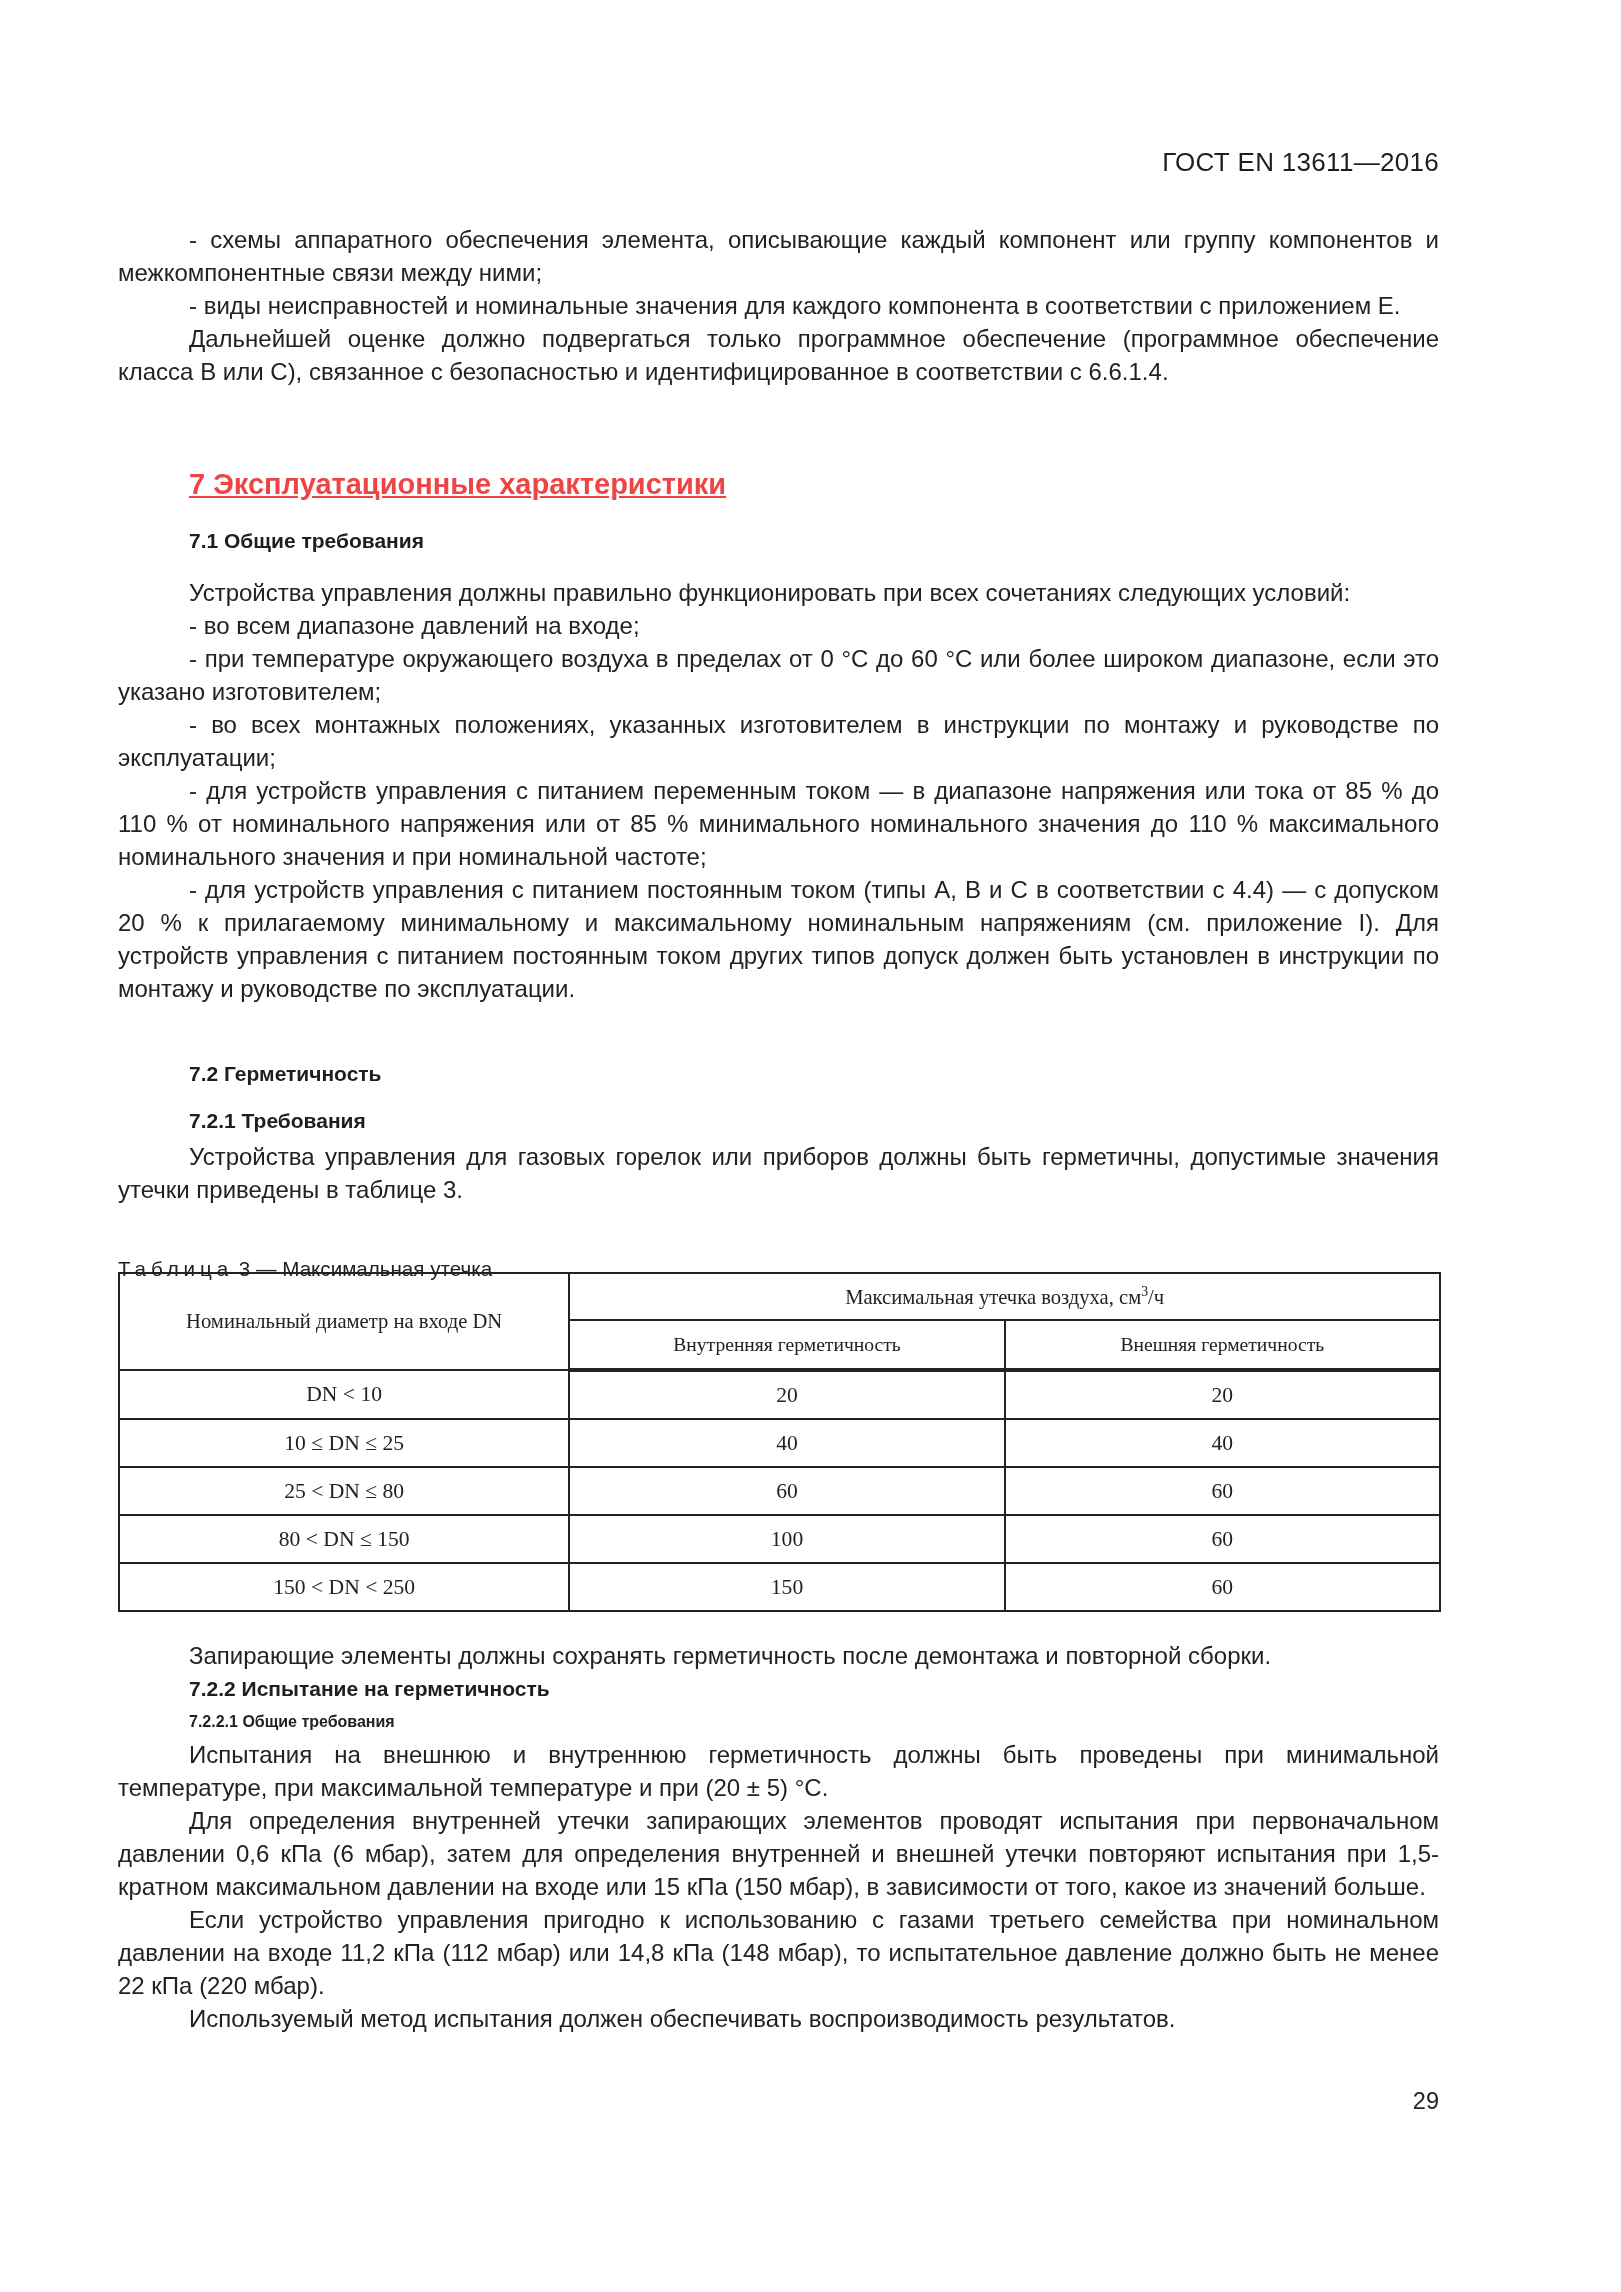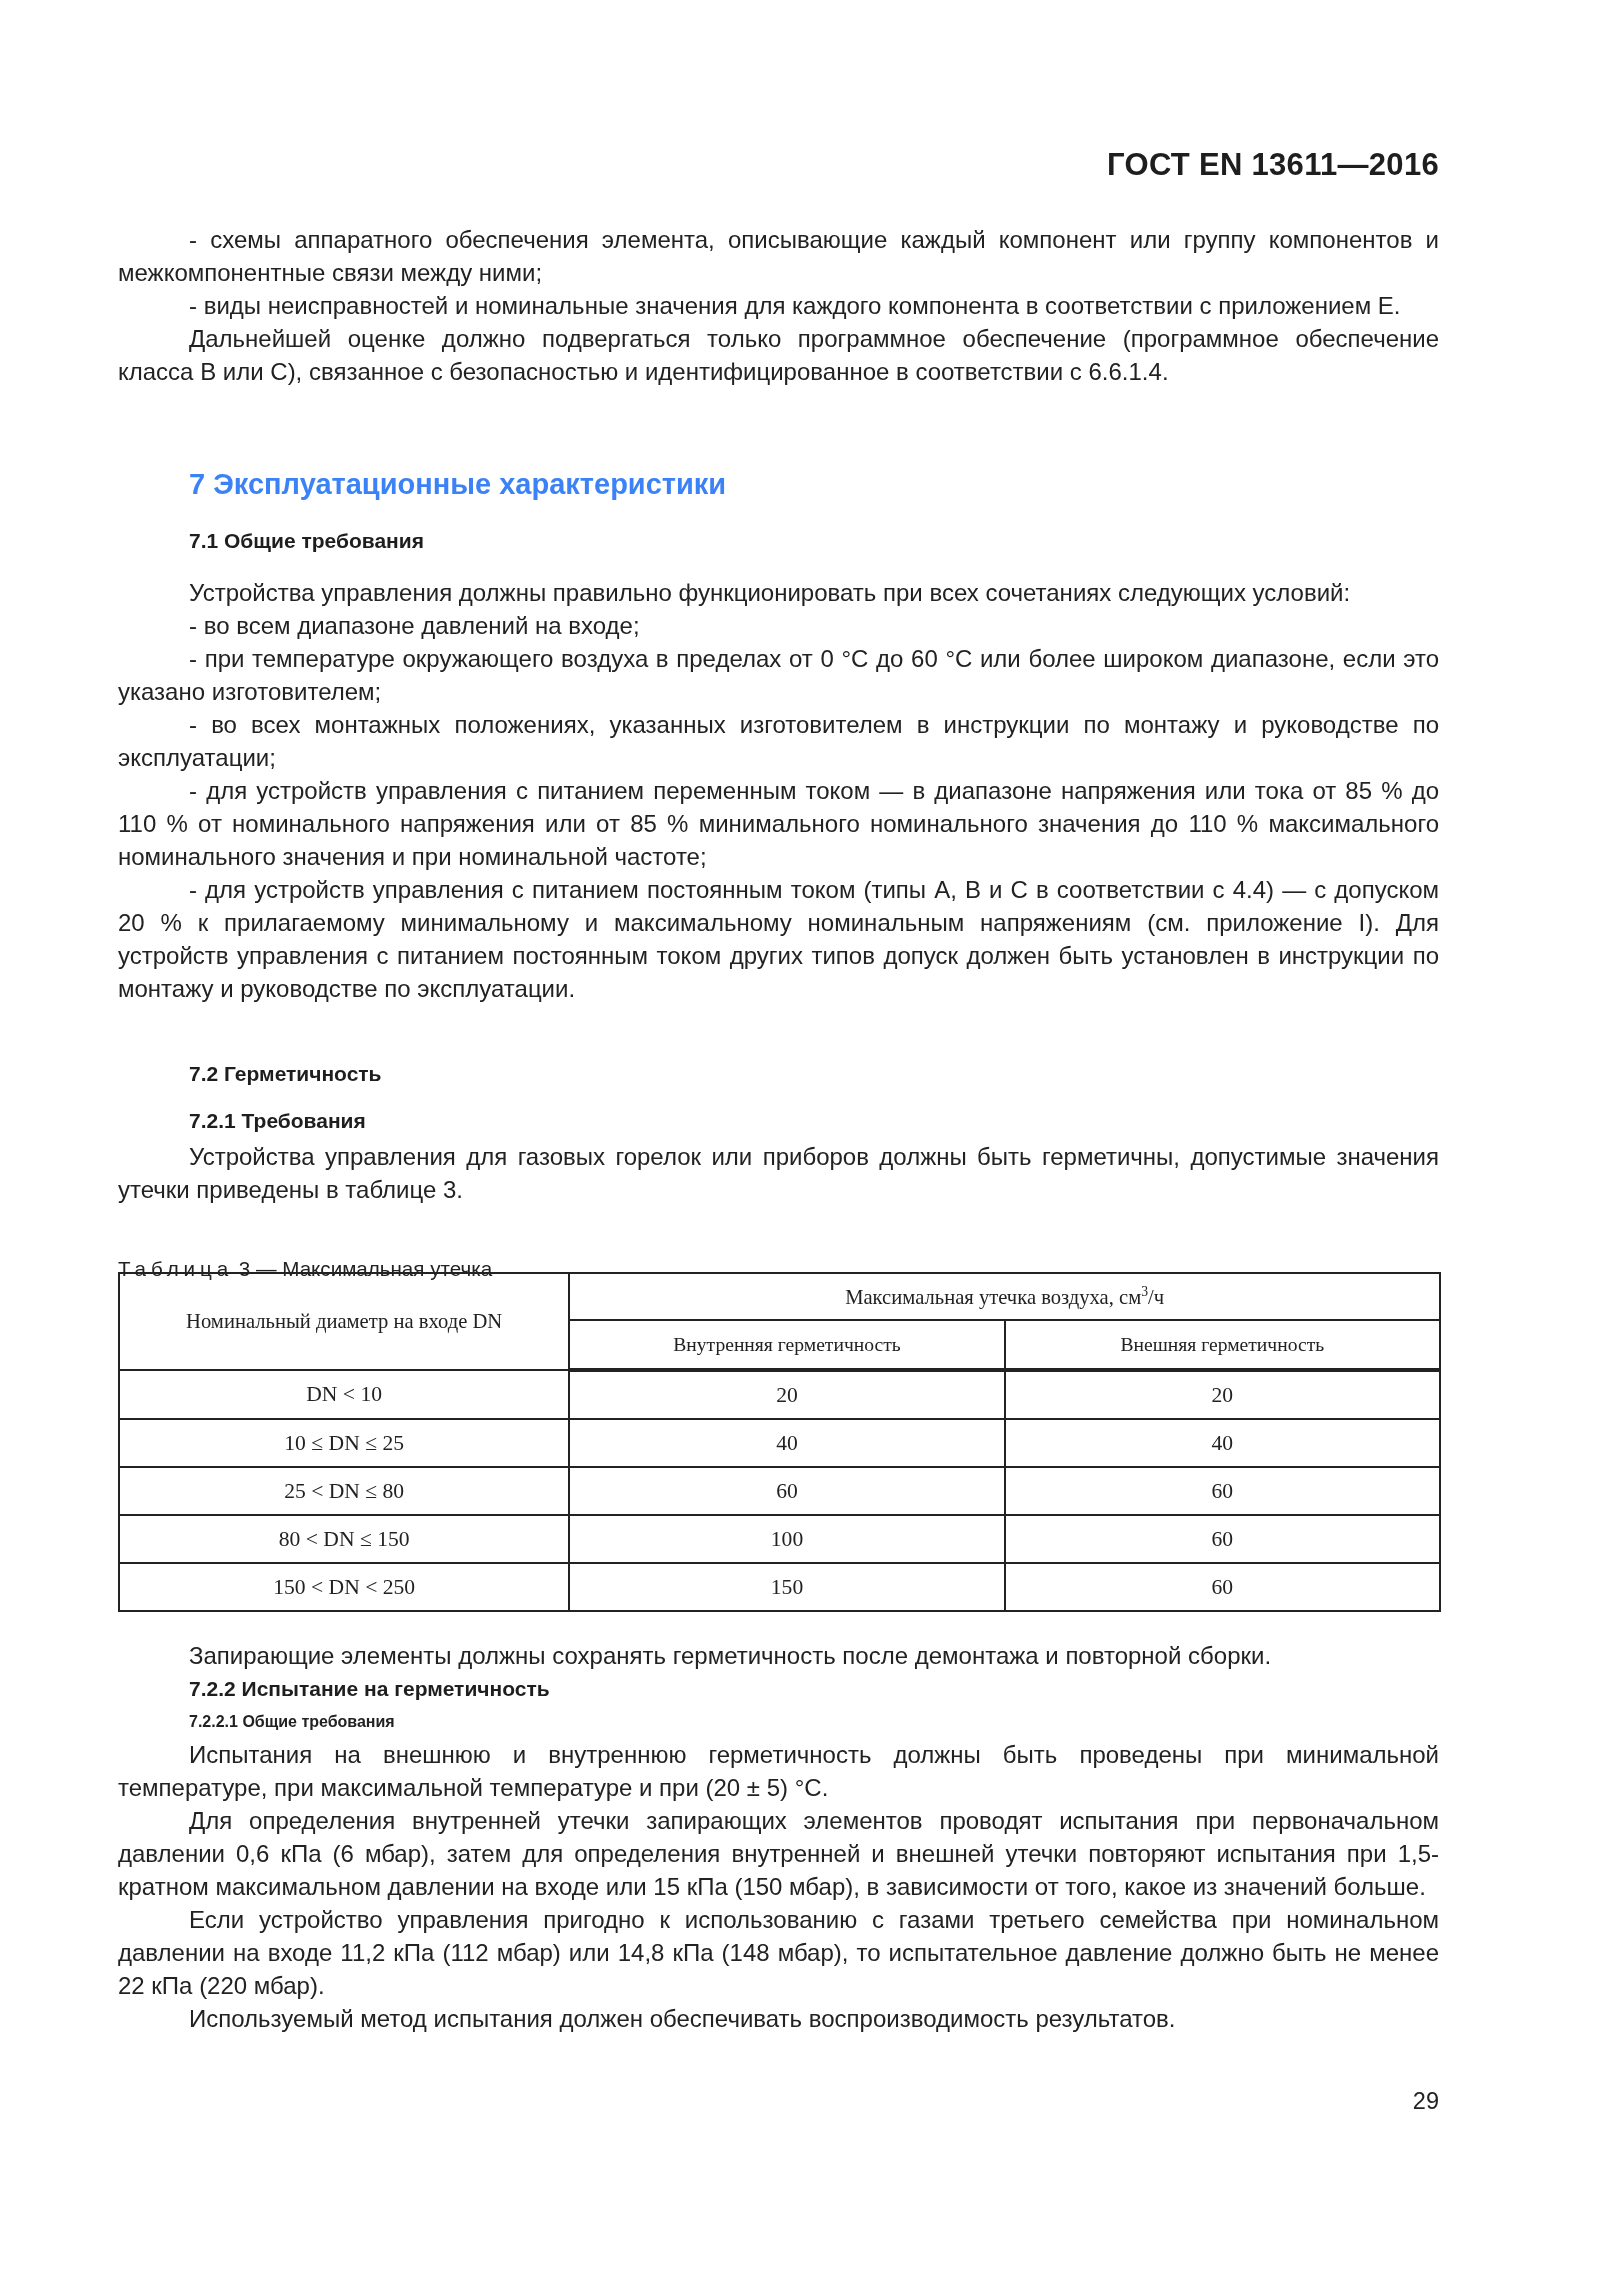--- a/index.html
+++ b/index.html
@@ -1,22 +1,22 @@
 <!DOCTYPE html>
 <html><head>
 <meta charset="utf-8">
 <style>
   html, body { margin: 0; padding: 0; background: #ffffff; }
   body { width: 1621px; height: 2293px; position: relative; overflow: hidden;
          font-family: "Liberation Sans", sans-serif; color: #222222; }
   .page { position: absolute; left: 118px; top: 0; width: 1321px; }
-  .header { position: absolute; right: 0; top: 147px; font-weight: bold; font-size: 31px; letter-spacing: 0.3px; color: #1e1e1e; }
+  .header { position: absolute; right: 0; top: 147px; font-weight: normal; font-size: 26px; letter-spacing: 0.3px; color: #1e1e1e; }
   .p { font-size: 24px; line-height: 33px; text-align: justify; text-align-last: left; margin: 0; }
   .ind { text-indent: 71px; }
-  .h1 { font-size: 29px; font-weight: bold; margin: 0; padding-left: 71px; color: #3b82f6; }
+  .h1 { font-size: 29px; font-weight: bold; margin: 0; padding-left: 71px; color: #ef4444; text-decoration: underline; }
   .h2 { font-size: 21px; font-weight: bold; margin: 0; padding-left: 71px; color: #1e1e1e; }
   .plain-h { font-size: 16px; margin: 0; padding-left: 71px; font-weight: bold; }
   .block { position: absolute; left: 0; width: 1321px; }
   .caption { font-size: 20.6px; margin-top: 28px; }
   .caption .spaced { letter-spacing: 4.9px; }
   table.t { position: absolute; left: 0; top: 1272px; width: 1323px; border-collapse: collapse; font-size: 20.6px; color: #222; }
   table.t td { border: 2.5px solid #222; text-align: center; padding: 0; font-family: Liberation Serif, serif; }
   table.t tr.hrow1 td { height: 45px; }
   table.t tr.hrow2 td { height: 47px; font-size: 19.6px; }
   table.t tr.drow td { height: 46px; font-size: 21.6px; }

